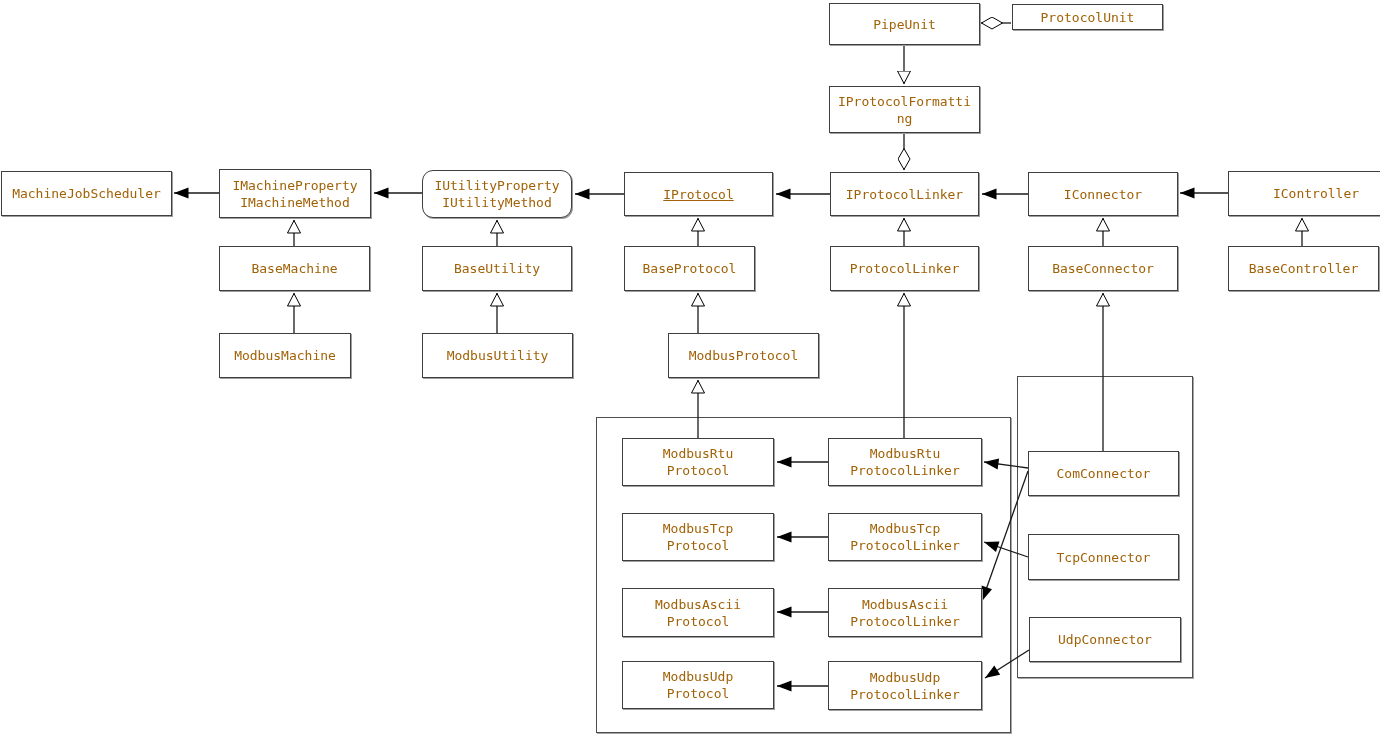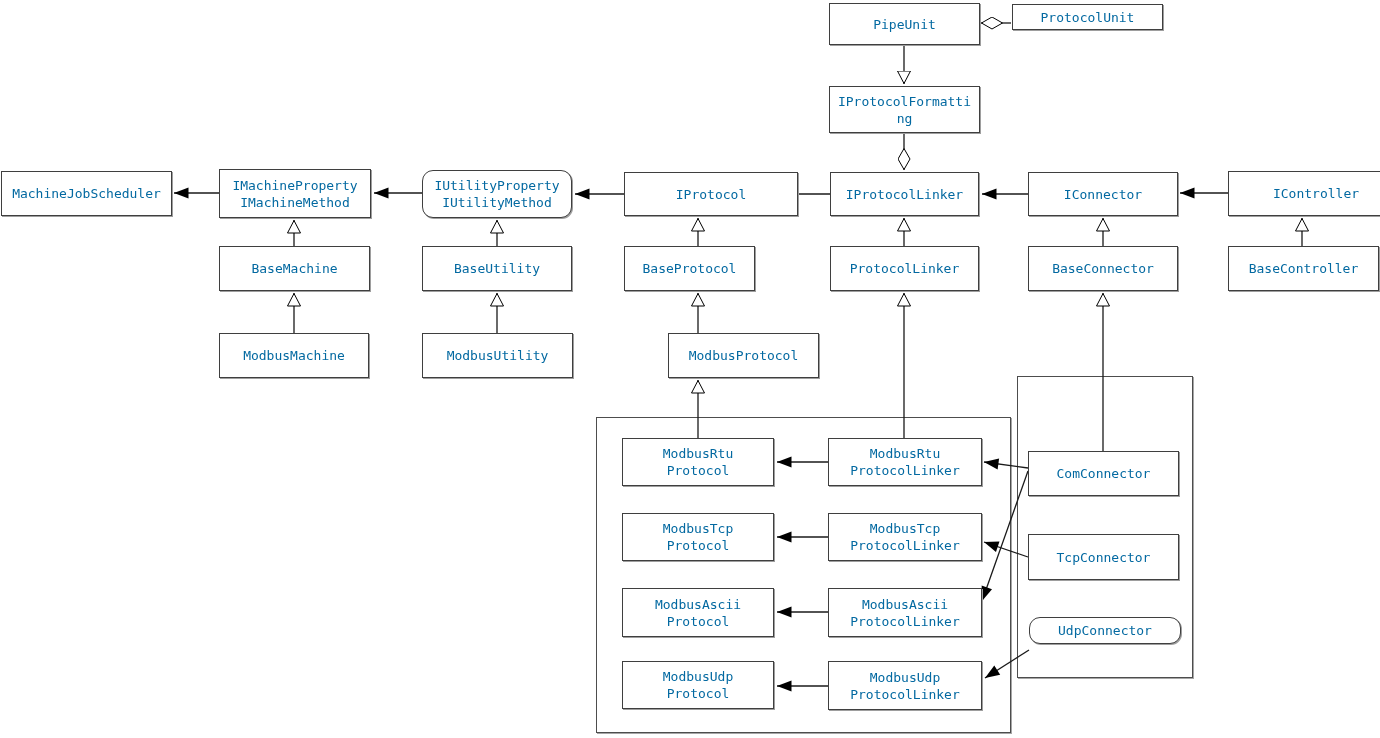--- a/index.html
+++ b/index.html
@@ -26,21 +26,21 @@
     background:#ffffff;
     border:1px solid #3f3f3f;
     box-shadow:1px 1px 0 #9e9e9e;
     box-sizing:border-box;
     display:flex;
     flex-direction:column;
     align-items:center;
     justify-content:center;
     font-size:13px;
     line-height:17px;
-    color:#0369a1;
+    color:#a16207;
     text-align:right;
     z-index:2;
     white-space:nowrap;
   }
   .node span{display:block;}
 </style>
 </head>
 <body>
 
 <div id="canvas">
@@ -118,21 +118,21 @@
     <span></span>
   </div>
   <div class="node" style="left:219px;top:169px;width:152px;height:49px;">
     <span>IMachineProperty</span>
     <span>IMachineMethod</span>
   </div>
   <div class="node" style="left:422px;top:170px;width:150px;height:48px;border-radius:11px;">
     <span>IUtilityProperty</span>
     <span>IUtilityMethod</span>
   </div>
-  <div class="node" style="left:624px;top:172px;width:174px;height:44px;">
+  <div class="node" style="left:624px;top:172px;width:149px;height:44px;text-decoration:underline;">
     <span>IProtocol</span>
     <span></span>
   </div>
   <div class="node" style="left:830px;top:172px;width:149px;height:44px;">
     <span>IProtocolLinker</span>
     <span></span>
   </div>
   <div class="node" style="left:1028px;top:172px;width:150px;height:44px;">
     <span>IConnector</span>
     <span></span>
@@ -158,21 +158,21 @@
     <span></span>
   </div>
   <div class="node" style="left:1028px;top:246px;width:150px;height:45px;">
     <span>BaseConnector</span>
     <span></span>
   </div>
   <div class="node" style="left:1228px;top:246px;width:151px;height:45px;">
     <span>BaseController</span>
     <span></span>
   </div>
-  <div class="node" style="left:219px;top:333px;width:150px;height:45px;">
+  <div class="node" style="left:219px;top:333px;width:132px;height:45px;">
     <span>ModbusMachine</span>
     <span></span>
   </div>
   <div class="node" style="left:422px;top:333px;width:151px;height:45px;">
     <span>ModbusUtility</span>
     <span></span>
   </div>
   <div class="node" style="left:624px;top:333px;width:151px;height:45px;margin-left:44px;">
     <span>ModbusProtocol</span>
     <span></span>
@@ -210,18 +210,18 @@
     <span>ProtocolLinker</span>
   </div>
   <div class="node" style="left:1028px;top:451px;width:151px;height:45px;">
     <span>ComConnector</span>
     <span></span>
   </div>
   <div class="node" style="left:1028px;top:534px;width:151px;height:46px;">
     <span>TcpConnector</span>
     <span></span>
   </div>
-  <div class="node" style="left:1029px;top:617px;width:152px;height:27px;border-radius:11px;">
+  <div class="node" style="left:1029px;top:617px;width:152px;height:45px;">
     <span>UdpConnector</span>
     <span></span>
   </div>
 
 </div>
 
 </body></html>

